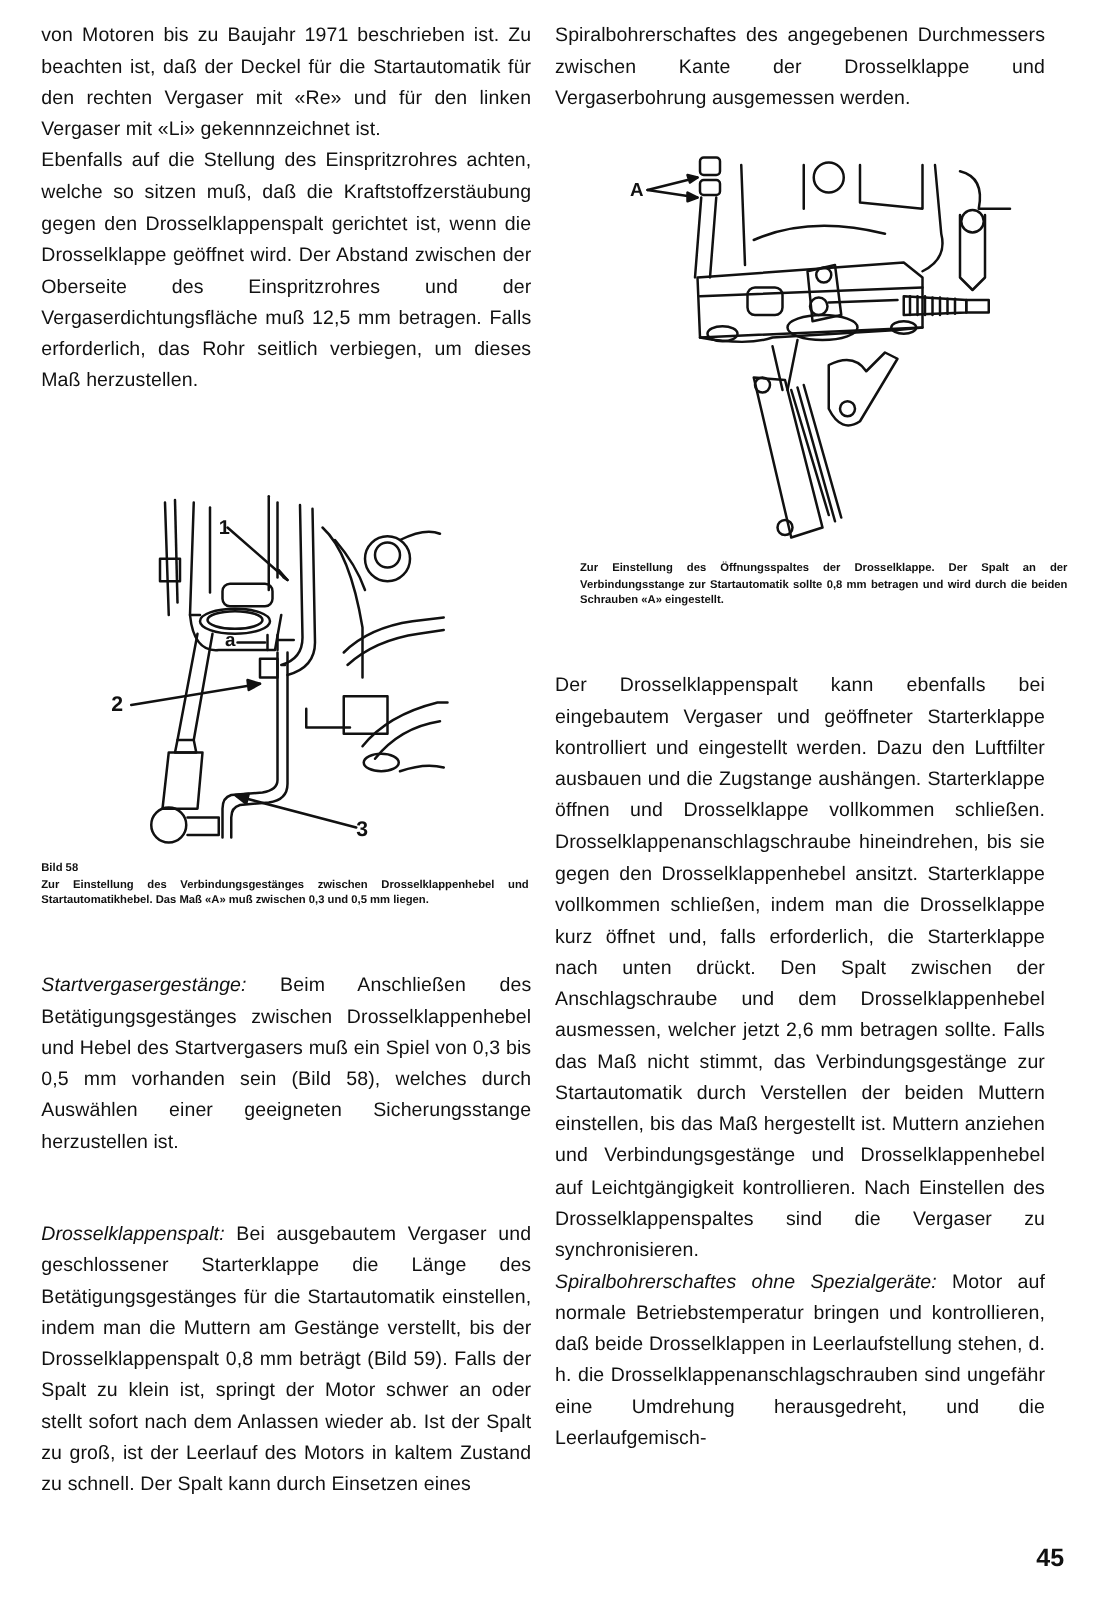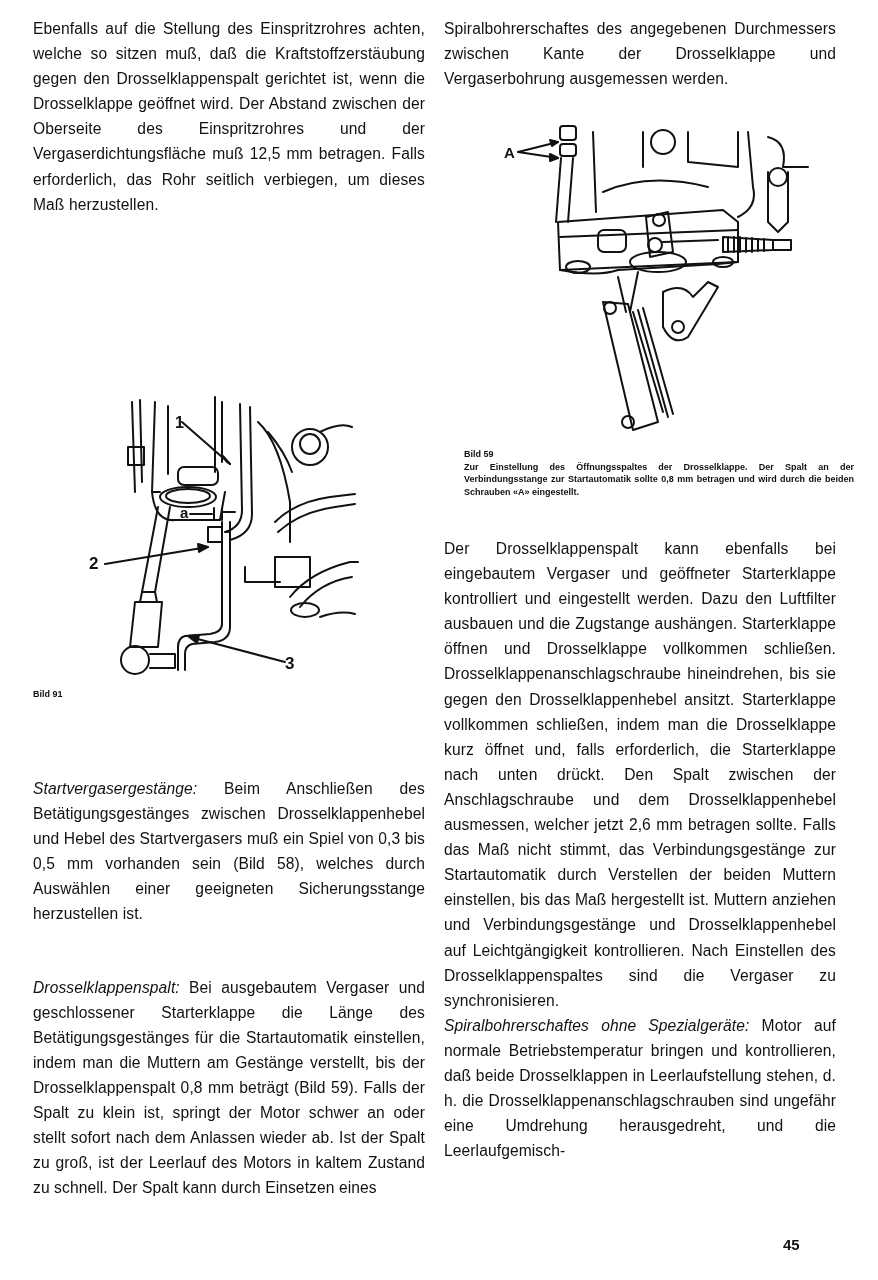--- a/index.html
+++ b/index.html
@@ -16,27 +16,28 @@
     text-align: justify; text-align-last: left;
     letter-spacing: 0.1px;
   }
   p.body .em { font-style: italic; }
   h3.section {
     margin: 0; font-size: 14.6px; font-weight: bold; line-height: 22px;
   }
   .caption { font-size: 9px; font-weight: bold; line-height: 12.6px; text-align: justify; text-align-last: left; }
   .caption .cap-title { display: block; }
   .figure { position: absolute; }
-  .page-number { position: absolute; left: 783px; top: 1236px; font-size: 15px; font-weight: bold; }
+  .page-number { position: absolute; left: 829px; top: 1236px; font-size: 20px; font-weight: bold; }
   svg { display: block; }
 </style>
 </head>
 <body>
 
 <div class="col col-left">
+  <p class="body" lang="de" style="hyphens:auto;">von Motoren bis zu Baujahr 1971 beschrieben ist. Zu beachten ist, daß der Deckel für die Startautomatik für den rechten Vergaser mit «Re» und für den linken Vergaser mit «Li» gekennnzeichnet ist.</p>
   <p class="body" lang="de" style="hyphens:auto;">Ebenfalls auf die Stellung des Einspritzrohres achten, welche so sitzen muß, daß die Kraftstoffzerstäubung gegen den Drosselklappenspalt gerichtet ist, wenn die Drosselklappe geöffnet wird. Der Abstand zwischen der Oberseite des Einspritzrohres und der Vergaserdichtungsfläche muß 12,5 mm betragen. Falls erforderlich, das Rohr seitlich verbiegen, um dieses Maß herzustellen.</p>
 </div>
 
 <div class="figure" style="left:80px; top:392px; width:300px; height:290px;">
   <svg width="300" height="290" viewBox="0 0 300 290" fill="none" stroke="#111" stroke-width="2" stroke-linecap="round" stroke-linejoin="round">
 
     <path d="M52 10 L55 100"></path>
       <path d="M60 8 L62 90"></path>
     <path d="M75 10 L72 100 L80 100"></path>
       <path d="M88 14 L88 82"></path>
@@ -91,21 +92,22 @@
     <path d="M205 270 L110 245"></path>
     <path d="M108 244 L119 243 L117 251 Z" fill="#111"></path>
   </svg>
   <span style="position:absolute; left:95px; top:22px; font-size:16px; font-weight:bold;">1</span>
   <span style="position:absolute; left:100px; top:112px; font-size:15px; font-weight:bold;">a</span>
   <span style="position:absolute; left:9px; top:162px; font-size:17px; font-weight:bold;">2</span>
   <span style="position:absolute; left:205px; top:262px; font-size:17px; font-weight:bold;">3</span>
 </div>
 
 <div class="caption" style="position:absolute; left:33px; top:688px; width:390px;">
-  <span class="cap-title">Bild 91</span>
+  <span class="cap-title">Bild 58</span>
+  <span>Zur Einstellung des Verbindungsgestänges zwischen Drosselklappenhebel und Startautomatikhebel. Das Maß «A» muß zwischen 0,3 und 0,5 mm liegen.</span>
 </div>
 
 <div class="col col-left" style="top:776px;">
   <p class="body" lang="de" style="hyphens:auto; ">
     <span class="em">Startvergasergestänge:</span><span> Beim Anschließen des Betätigungsgestänges zwischen Drosselklappenhebel und Hebel des Startvergasers muß ein Spiel von 0,3 bis 0,5 mm vorhanden sein (Bild 58), welches durch Auswählen einer geeigneten Sicherungsstange herzustellen ist.</span>
   </p>
   <p class="body" lang="de" style="hyphens:auto;margin-top:48px;">
     <span class="em">Drosselklappenspalt:</span><span> Bei ausgebautem Vergaser und geschlossener Starterklappe die Länge des Betätigungsgestänges für die Startautomatik einstellen, indem man die Muttern am Gestänge verstellt, bis der Drosselklappenspalt 0,8 mm beträgt (Bild 59). Falls der Spalt zu klein ist, springt der Motor schwer an oder stellt sofort nach dem Anlassen wieder ab. Ist der Spalt zu groß, ist der Leerlauf des Motors in kaltem Zustand zu schnell. Der Spalt kann durch Einsetzen eines</span>
   </p>
 </div>
@@ -163,21 +165,20 @@
     <path d="M120 165 L128 200"></path>
       <path d="M140 160 L132 200"></path>
 
     <path d="M165 180 Q185 170 195 185 L210 170 L220 175 L190 225 Q175 235 165 215 Z"></path>
     <circle cx="180" cy="215" r="6"></circle>
   </svg>
   <span style="position:absolute; left:6px; top:32px; font-size:15px; font-weight:bold;">A</span>
 </div>
 
 <div class="caption" style="position:absolute; left:464px; top:448px; width:390px;">
-  <span class="cap-title">Bild 59</span>
   <span>Zur Einstellung des Öffnungsspaltes der Drosselklappe. Der Spalt an der Verbindungsstange zur Startautomatik sollte 0,8 mm betragen und wird durch die beiden Schrauben «A» eingestellt.</span>
 </div>
 
 <div class="col col-right" style="top:536px;">
   <p class="body" lang="de" style="hyphens:auto;">Der Drosselklappenspalt kann ebenfalls bei eingebautem Vergaser und geöffneter Starterklappe kontrolliert und eingestellt werden. Dazu den Luftfilter ausbauen und die Zugstange aushängen. Starterklappe öffnen und Drosselklappe vollkommen schließen. Drosselklappenanschlagschraube hineindrehen, bis sie gegen den Drosselklappenhebel ansitzt. Starterklappe vollkommen schließen, indem man die Drosselklappe kurz öffnet und, falls erforderlich, die Starterklappe nach unten drückt. Den Spalt zwischen der Anschlagschraube und dem Drosselklappenhebel ausmessen, welcher jetzt 2,6 mm betragen sollte. Falls das Maß nicht stimmt, das Verbindungsgestänge zur Startautomatik durch Verstellen der beiden Muttern einstellen, bis das Maß hergestellt ist. Muttern anziehen und Verbindungsgestänge und Drosselklappenhebel auf Leichtgängigkeit kontrollieren. Nach Einstellen des Drosselklappenspaltes sind die Vergaser zu synchronisieren.</p>
   <p class="body" lang="de" style="hyphens:auto;">
     <span class="em">Spiralbohrerschaftes ohne Spezialgeräte:</span><span> Motor auf normale Betriebstemperatur bringen und kontrollieren, daß beide Drosselklappen in Leerlaufstellung stehen, d. h. die Drosselklappenanschlagschrauben sind ungefähr eine Umdrehung herausgedreht, und die Leerlaufgemisch-</span>
   </p>
 </div>
 

